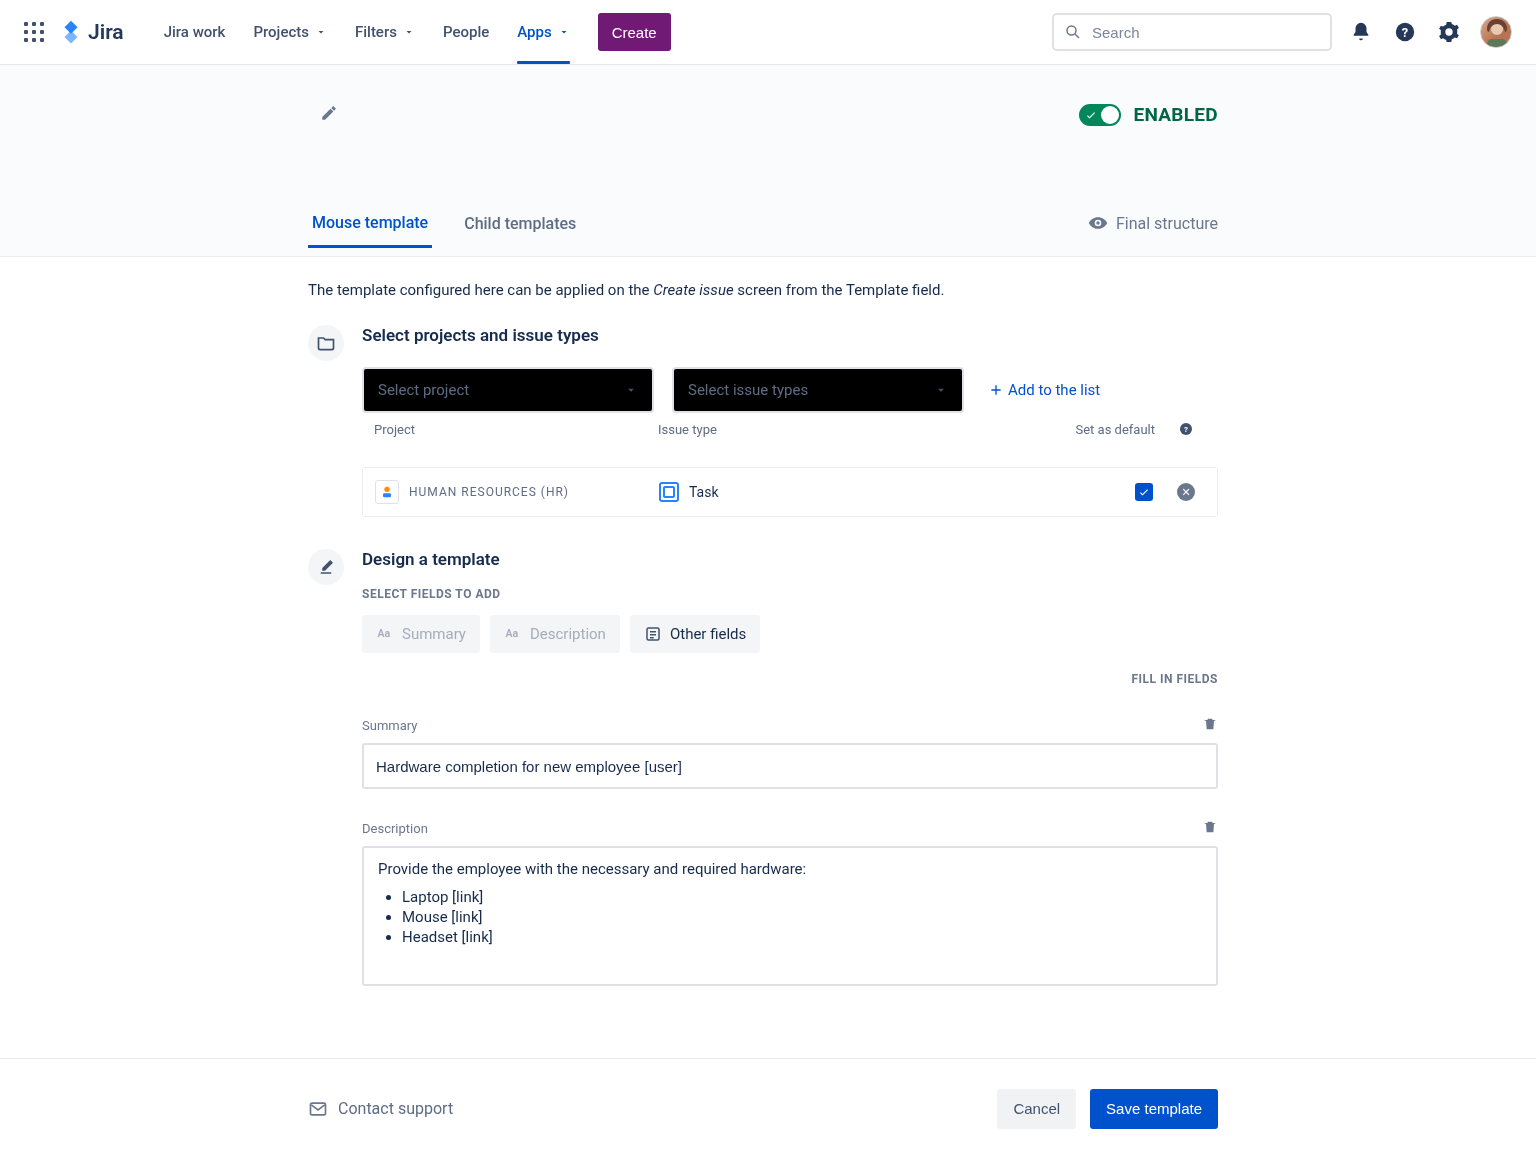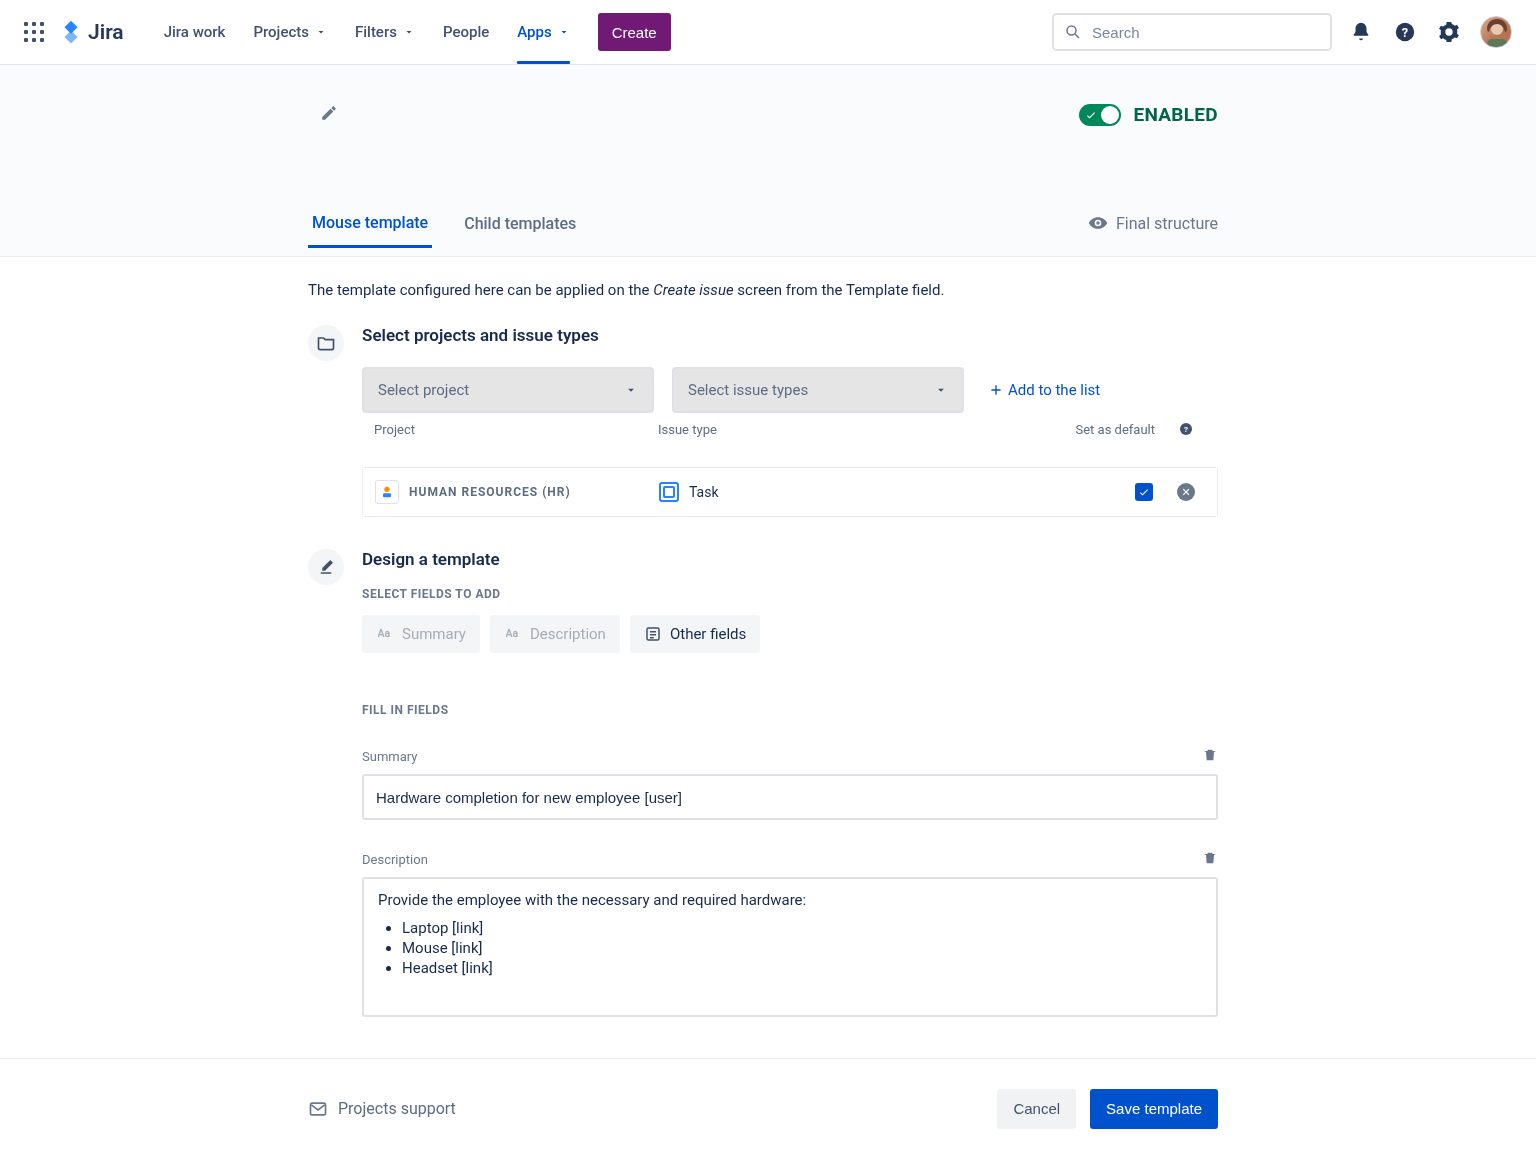--- a/index.html
+++ b/index.html
@@ -48,32 +48,32 @@
   .body-area { padding-top:24px; padding-bottom:120px; }
   .intro { color:#172B4D; font-size:15px; }
   .intro em { font-style:italic; }
 
   .section-row { display:flex; align-items:flex-start; margin-top:26px; position:relative; }
   .section-icon { width:36px; height:36px; border-radius:50%; background:#F4F5F7; display:flex; align-items:center; justify-content:center; color:#42526E; margin-right:18px; flex-shrink:0; }
   .section-content { flex:1; }
   .section-title { font-weight:600; font-size:17px; color:#172B4D; }
 
   .selectors { display:flex; gap:18px; margin-top:22px; align-items:center; }
-  .dropdown { width:292px; height:46px; border:2px solid #DFE1E6; border-radius:4px; display:flex; align-items:center; padding:0 14px; color:#5E6C84; font-size:15px; cursor:pointer; justify-content:space-between; background:#e5e5e5; }
+  .dropdown { width:292px; height:46px; border:2px solid #DFE1E6; border-radius:4px; display:flex; align-items:center; padding:0 14px; color:#5E6C84; font-size:15px; cursor:pointer; justify-content:space-between; background:#000000; }
   .add-link { color:#0052CC; font-size:15px; display:flex; align-items:center; gap:4px; cursor:pointer; margin-left:6px; }
 
   .proj-table { margin-top:22px; border:1px solid #EBECF0; border-radius:3px; }
   .proj-head { display:flex; padding:0 12px; font-size:13px; color:#5E6C84; height:32px; align-items:center;}
   .col-project { width:284px; }
   .col-issue { width:344px; }
   .col-default { flex:1; text-align:right; display:flex; justify-content:flex-end; align-items:center; gap:23px; padding-right:12px;}
   .proj-row { display:flex; align-items:center; height:48px; padding:0 12px; background:#fff; }
   .proj-badge { width:24px; height:24px; border-radius:3px; background:#fff; border:1px solid #DFE1E6; display:inline-flex; align-items:center; justify-content:center; margin-right:10px; }
   .proj-name-cell{ display:flex;align-items:center; width:284px;}
-  .proj-name { font-size:12px; font-weight:700; letter-spacing:1px; color:#5E6C84; }
+  .proj-name { font-size:12px; font-weight:400; letter-spacing:1px; color:#5E6C84; }
   .issue-cell{display:flex;align-items:center;width:344px;}
   .issue-icon { width:20px; height:20px; background:#fff; border:2px solid #2684FF; border-radius:3px; margin-right:10px; display:inline-flex; align-items:center; justify-content:center;}
   .issue-icon::after { content:""; width:8px;height:8px;border:2px solid #2684FF;border-radius:2px;}
   .row-default { flex:1; display:flex; justify-content:flex-end; align-items:center; gap:24px; padding-right:10px;}
   .checkbox-on { width:18px; height:18px; background:#0052CC; border-radius:3px; display:flex; align-items:center; justify-content:center; cursor:pointer;}
   .remove-x { width:18px;height:18px;border-radius:50%;background:#6B778C;color:#fff;display:flex;align-items:center;justify-content:center;font-size:11px;cursor:pointer; }
 
   .subhead { font-size:12px; font-weight:700; letter-spacing:.5px; color:#6B778C; margin-top:18px; }
 
   .chips { display:flex; gap:10px; margin-top:14px; }
@@ -324,21 +324,21 @@
             <svg width="18" height="18" viewBox="0 0 24 24">
                 <rect x="4" y="4" width="16" height="16" rx="2" fill="none" stroke="#42526E" stroke-width="2"></rect>
                 <line x1="8" y1="9" x2="16" y2="9" stroke="#42526E" stroke-width="2"></line>
                 <line x1="8" y1="13" x2="16" y2="13" stroke="#42526E" stroke-width="2"></line>
                 <line x1="8" y1="17" x2="13" y2="17" stroke="#42526E" stroke-width="2"></line>
               </svg>
             <span>Other fields</span>
           </div>
         </div>
 
-        <div class="subhead" style="margin-top:50px;">FILL IN FIELDS</div>
+        <div class="subhead" style="margin-top:19px;text-align:right;">FILL IN FIELDS</div>
 
         <div class="field-group">
           <div class="field-label-row">
             <span class="field-label">Summary</span>
             <span class="trash"><svg width="16" height="16" viewBox="0 0 24 24">
                   <path fill="#6B778C" d="M6 7h12l-1 13H7L6 7zm3-3h6l1 2H8l1-2zM4 6h16v1H4z"></path>
                 </svg></span>
           </div>
           <input class="text-input" value="Hardware completion for new employee [user]" style="">
         </div>
@@ -366,19 +366,19 @@
   </div>
 </div>
 
 <div class="footer">
   <div class="footer-inner">
     <div class="support">
       <svg width="20" height="20" viewBox="0 0 24 24">
           <rect x="3" y="5" width="18" height="14" rx="2" fill="none" stroke="#6B778C" stroke-width="2"></rect>
           <path d="M4 7l8 6 8-6" fill="none" stroke="#6B778C" stroke-width="2"></path>
         </svg>
-      <span>Projects support</span>
+      <span>Contact support</span>
     </div>
     <div class="footer-spacer"></div>
     <button class="btn-secondary">Cancel</button>
     <button class="btn-primary">Save template</button>
   </div>
 </div>
 
 </body></html>

